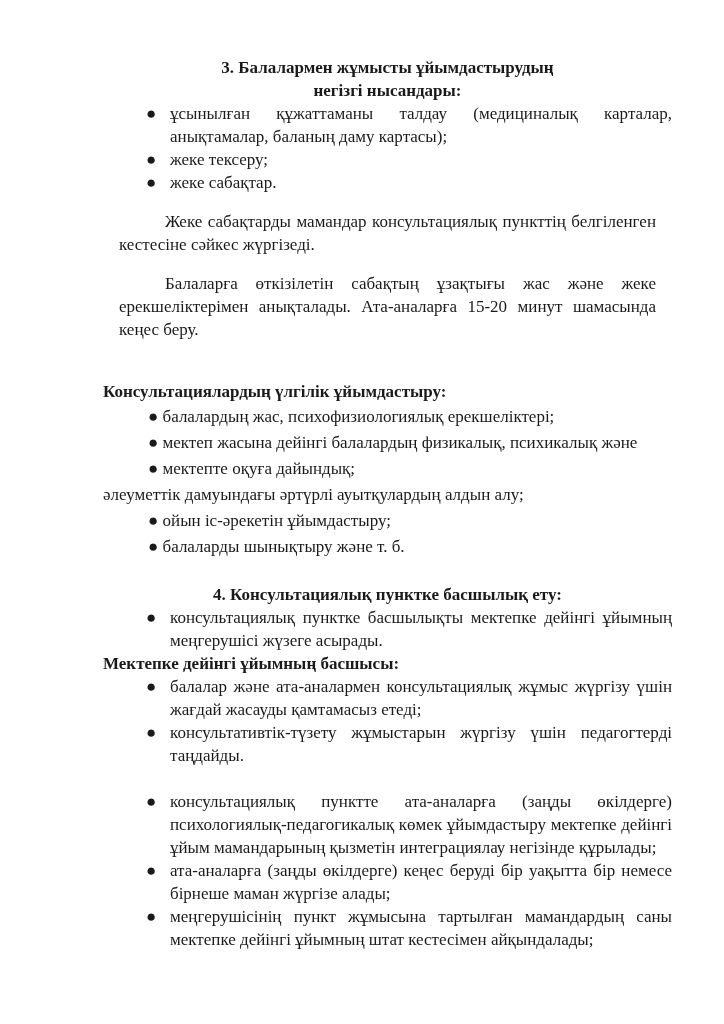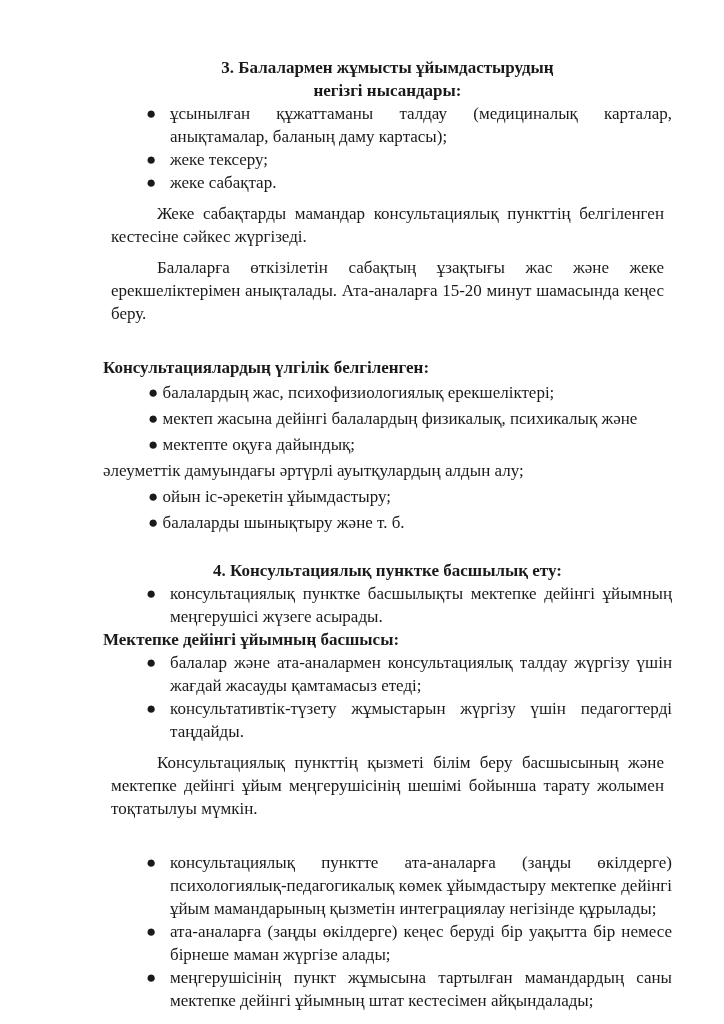--- a/index.html
+++ b/index.html
@@ -6,21 +6,21 @@
     body {
       width: 724px; height: 1024px; overflow: hidden; position: relative;
       font-family: "Liberation Serif", serif;
       color: #1a1a1a;
       font-size: 17px;
       line-height: 23px;
     }
     .page { position: absolute; left: 103px; top: 56px; width: 569px; }
     .h-center { text-align: center; font-weight: bold; margin: 0; }
     .h-left { font-weight: bold; margin: 0; }
-    .para { text-align: justify; text-indent: 46px; margin: 8px; }
+    .para { text-align: justify; text-indent: 46px; margin: 16px; }
     ul.bul { list-style: none; margin: 0; padding: 0 0 0 67px; }
     ul.bul li { position: relative; text-align: justify; margin: 0; }
     ul.bul li .dot { position: absolute; left: -24px; top: 0; }
     ul.bul2 { list-style: none; margin: 0; padding: 0 0 0 44px; }
     ul.bul2 li { margin: 1px; padding: 1px 0; }
     ul.bul2 li.cont { margin-left: -44px; }
     .gap { height: 23px; }
   </style>
 </head>
 <body>
@@ -32,42 +32,41 @@
   <ul class="bul">
     <li><span class="dot">●</span><span>ұсынылған құжаттаманы талдау (медициналық карталар, анықтамалар, баланың даму картасы);</span></li>
     <li><span class="dot">●</span><span>жеке тексеру;</span></li>
     <li><span class="dot">●</span><span>жеке сабақтар.</span></li>
   </ul>
   <p class="para">Жеке сабақтарды мамандар консультациялық пункттің белгіленген кестесіне сәйкес жүргізеді.</p>
   <p class="para">Балаларға өткізілетін сабақтың ұзақтығы жас және жеке ерекшеліктерімен анықталады. Ата-аналарға 15-20 минут шамасында кеңес беру.</p>
 
   <div class="gap"></div>
 
-  <p class="h-left">Консультациялардың үлгілік белгіленген:</p>
+  <p class="h-left">Консультациялардың үлгілік ұйымдастыру:</p>
   <ul class="bul2">
     <li><span>●</span> <span>балалардың жас, психофизиологиялық ерекшеліктері;</span></li>
     <li><span>●</span> <span>мектеп жасына дейінгі балалардың физикалық, психикалық және</span></li>
     <li><span>●</span> <span>мектепте оқуға дайындық;</span></li>
     <li class="cont"><span>әлеуметтік дамуындағы әртүрлі ауытқулардың алдын алу;</span></li>
     <li><span>●</span> <span>ойын іс-әрекетін ұйымдастыру;</span></li>
     <li><span>●</span> <span>балаларды шынықтыру және т. б.</span></li>
   </ul>
 
   <div class="gap"></div>
 
   <p class="h-center">4. Консультациялық пунктке басшылық ету:</p>
   <ul class="bul">
     <li><span class="dot">●</span><span>консультациялық пунктке басшылықты мектепке дейінгі ұйымның меңгерушісі жүзеге асырады.</span></li>
   </ul>
   <p class="h-left">Мектепке дейінгі ұйымның басшысы:</p>
   <ul class="bul">
-    <li><span class="dot">●</span><span>балалар және ата-аналармен консультациялық талдау жүргізу үшін жағдай жасауды қамтамасыз етеді;</span></li>
+    <li><span class="dot">●</span><span>балалар және ата-аналармен консультациялық жұмыс жүргізу үшін жағдай жасауды қамтамасыз етеді;</span></li>
     <li><span class="dot">●</span><span>консультативтік-түзету жұмыстарын жүргізу үшін педагогтерді таңдайды.</span></li>
   </ul>
-  <p class="para">Консультациялық пункттің қызметі білім беру басшысының және мектепке дейінгі ұйым меңгерушісінің шешімі бойынша тарату жолымен тоқтатылуы мүмкін.</p>
 
   <div class="gap"></div>
 
   <ul class="bul">
     <li><span class="dot">●</span><span>консультациялық пунктте ата-аналарға (заңды өкілдерге) психологиялық-педагогикалық көмек ұйымдастыру мектепке дейінгі ұйым мамандарының қызметін интеграциялау негізінде құрылады;</span></li>
     <li><span class="dot">●</span><span>ата-аналарға (заңды өкілдерге) кеңес беруді бір уақытта бір немесе бірнеше маман жүргізе алады;</span></li>
     <li><span class="dot">●</span><span>меңгерушісінің пункт жұмысына тартылған мамандардың саны мектепке дейінгі ұйымның штат кестесімен айқындалады;</span></li>
   </ul>
 
 </div>

